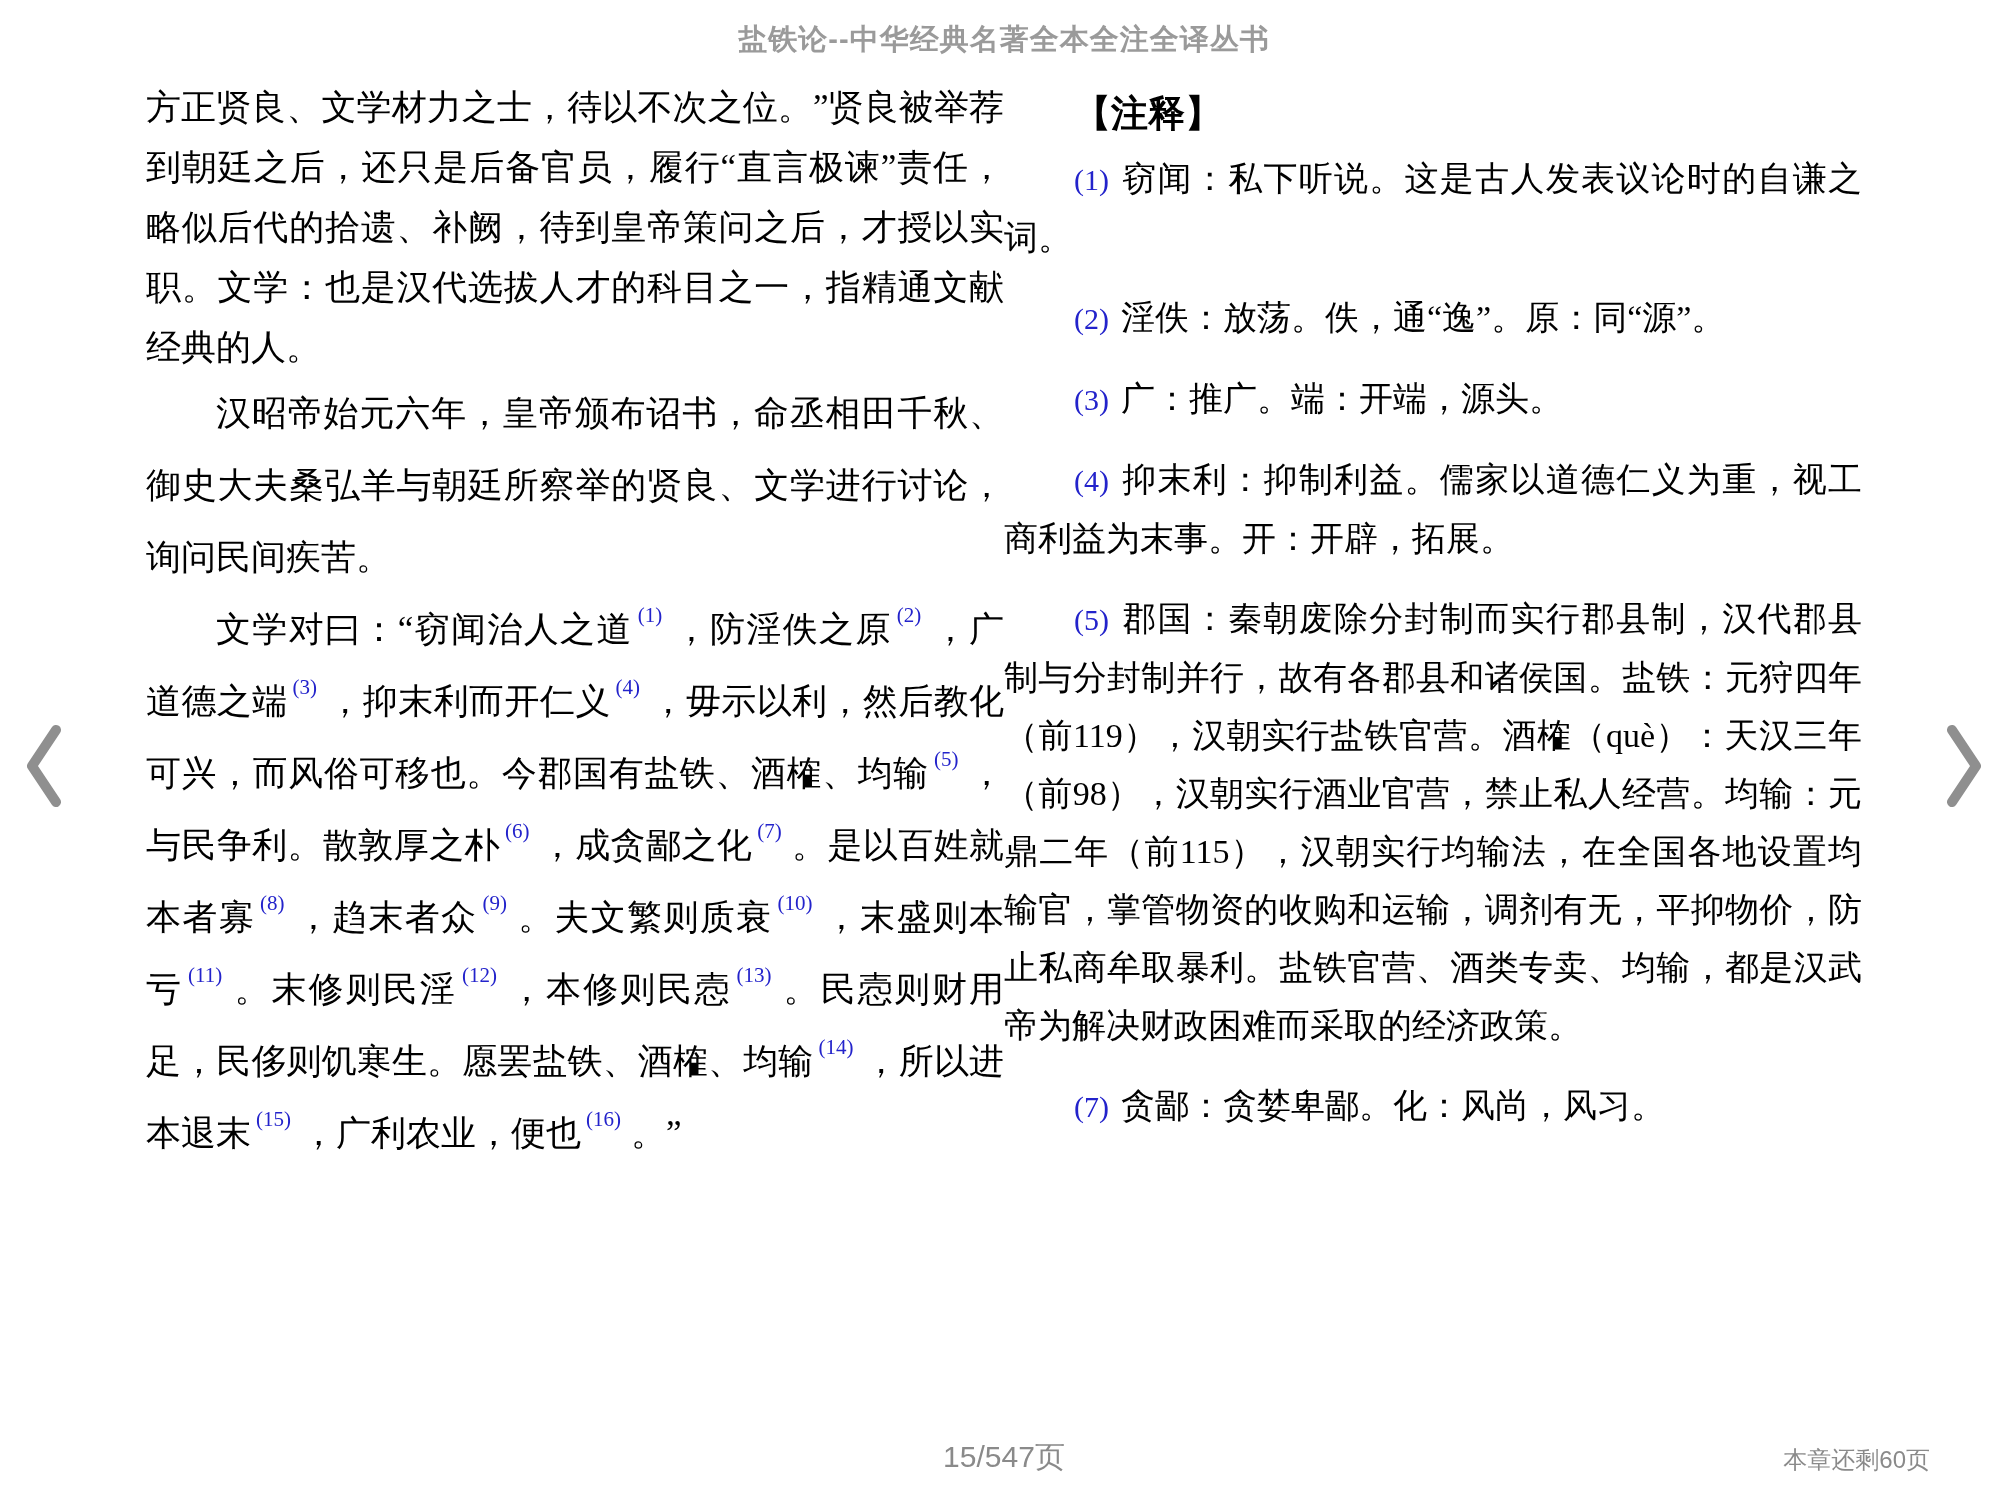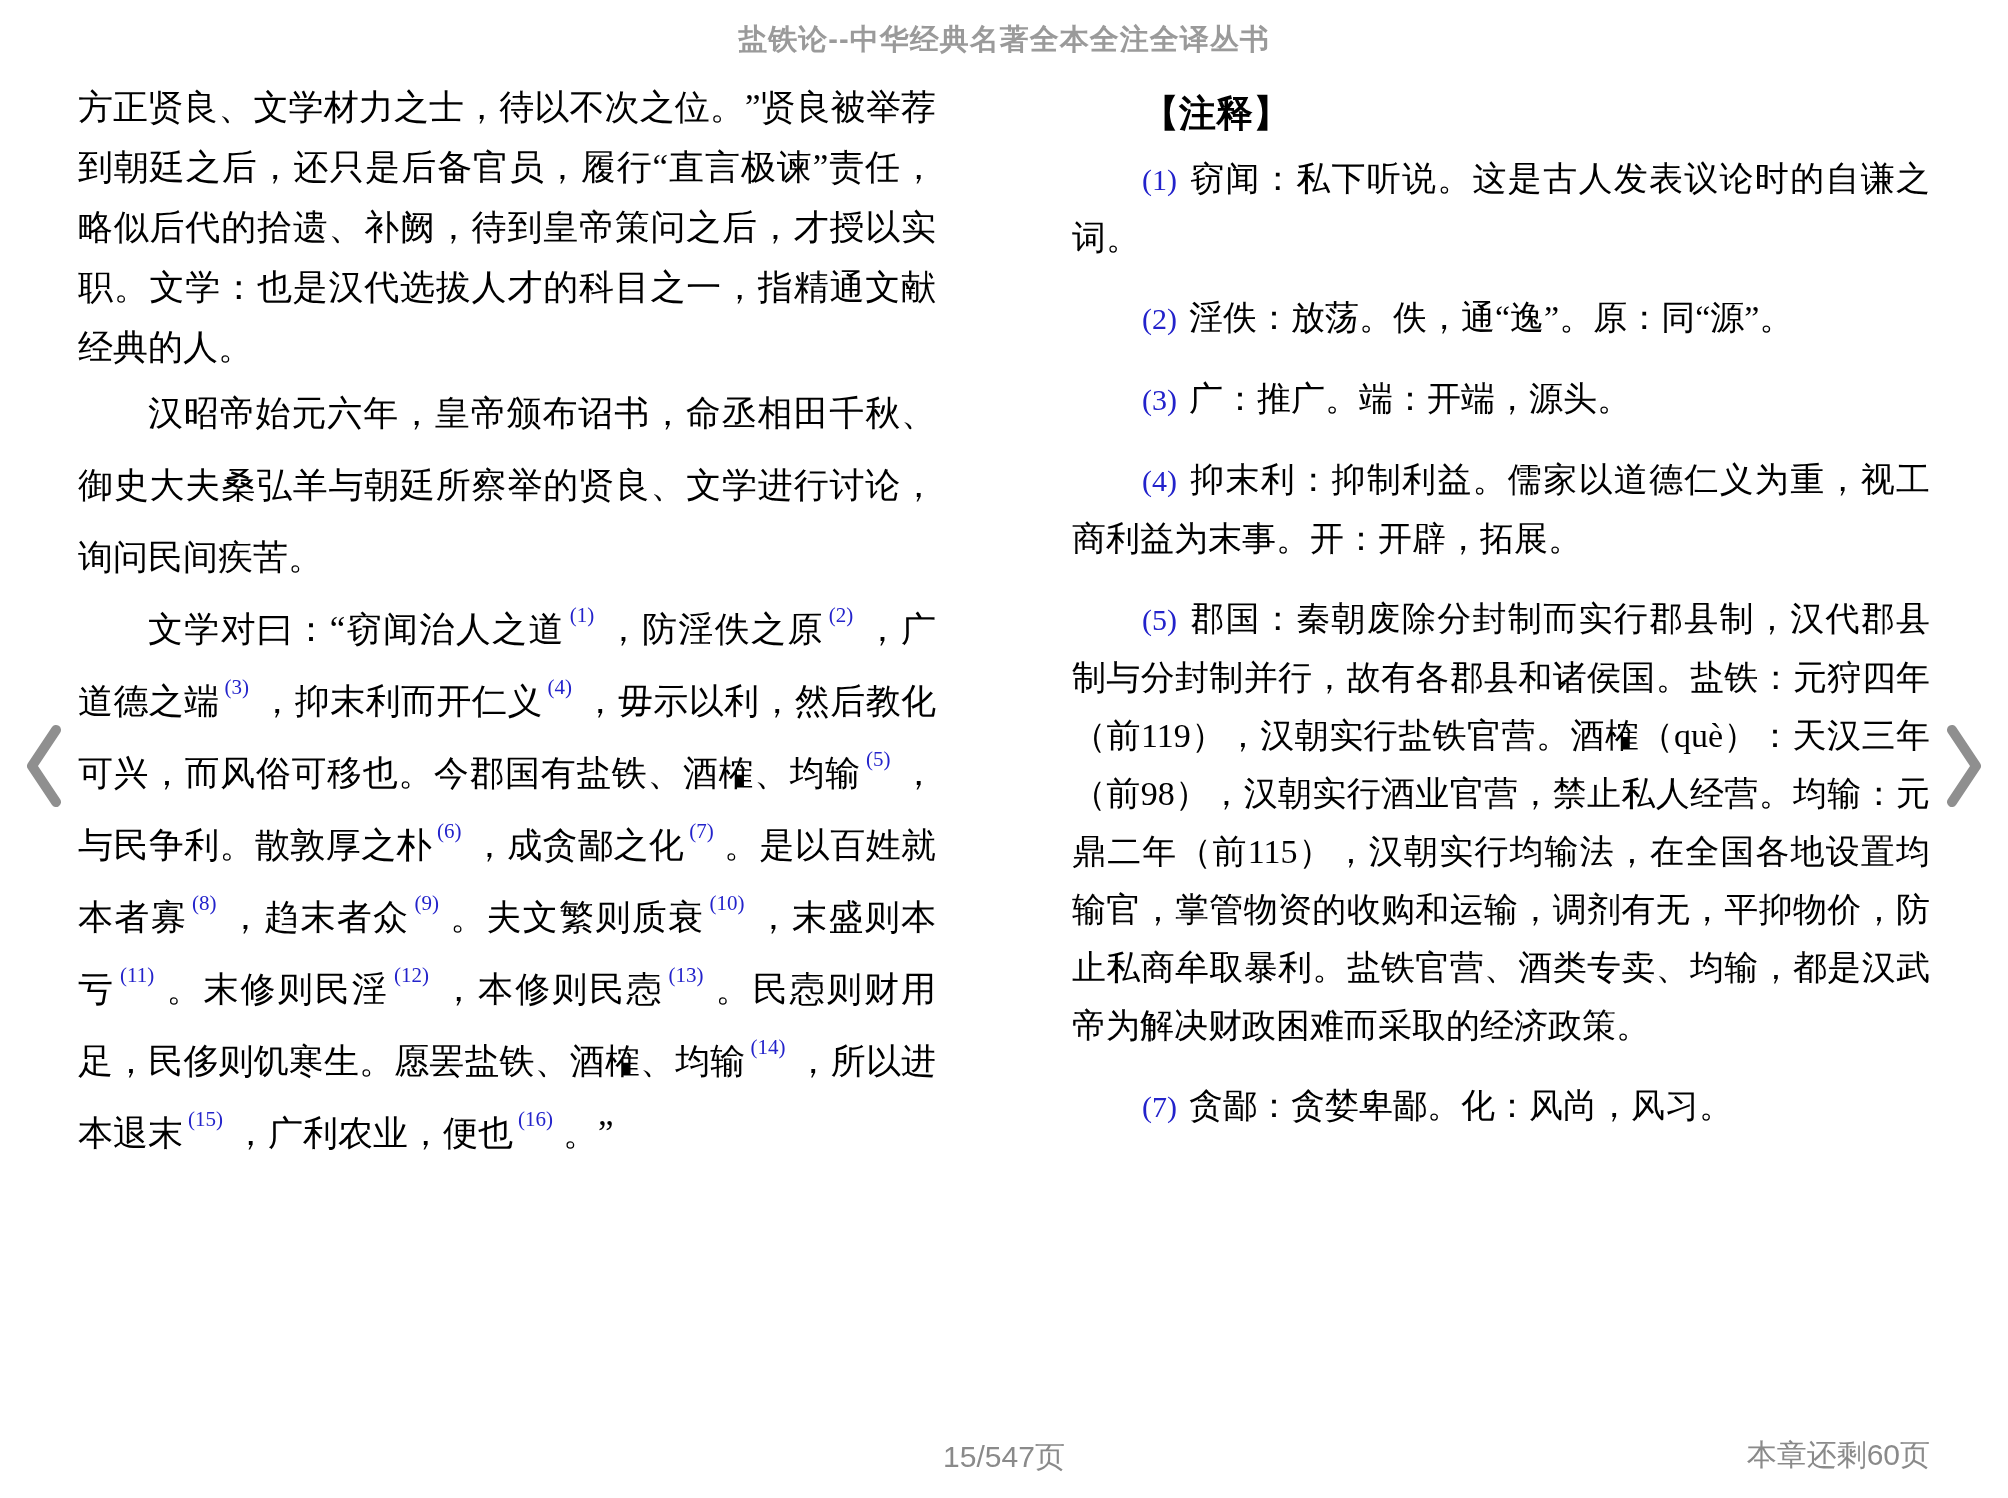--- a/index.html
+++ b/index.html
@@ -8,21 +8,21 @@
     background:#ffffff;color:#000000;
     font-family:"Liberation Serif","DejaVu Serif",serif;
   }
   .header{
     position:absolute;top:20px;left:0;right:0;text-align:center;
     font-family:"Liberation Sans","DejaVu Sans",sans-serif;
     font-weight:bold;font-size:29px;color:#9a9a9a;letter-spacing:1px;
   }
   .columns{
     position:absolute;top:78px;left:78px;width:1852px;
-    display:flex;justify-content:space-between;
+    display:flex;justify-content:center;
   }
   .col{width:858px;text-align:justify;}
   .col p{margin:0;}
   .col-left{font-size:35px;}
   .col-right{font-size:34px;}
 
   .para-top{line-height:60px;}
   .heading{
     font-weight:bold;font-size:37px;line-height:72px;
     text-indent:70px;margin:0;
@@ -48,21 +48,21 @@
   .nav-next{right:20px;}
 
   .footer-page{
     position:absolute;bottom:20px;left:50%;transform:translateX(-50%);
     font-family:"Liberation Sans","DejaVu Sans",sans-serif;
     font-size:30px;color:#8a8a8a;
   }
   .footer-remaining{
     position:absolute;bottom:22px;right:78px;
     font-family:"Liberation Sans","DejaVu Sans",sans-serif;
-    font-size:30px;color:#8a8a8a;
+    font-size:24px;color:#8a8a8a;
   }
 </style>
 </head>
 <body>
 
 <div class="header">盐铁论--中华经典名著全本全注全译丛书</div>
 
 <div class="columns">
   <div class="col col-left">
     <p class="para-top">方正贤良、文学材力之士，待以不次之位。”贤良被举荐到朝廷之后，还只是后备官员，履行“直言极谏”责任，略似后代的拾遗、补阙，待到皇帝策问之后，才授以实职。文学：也是汉代选拔人才的科目之一，指精通文献经典的人。</p>

